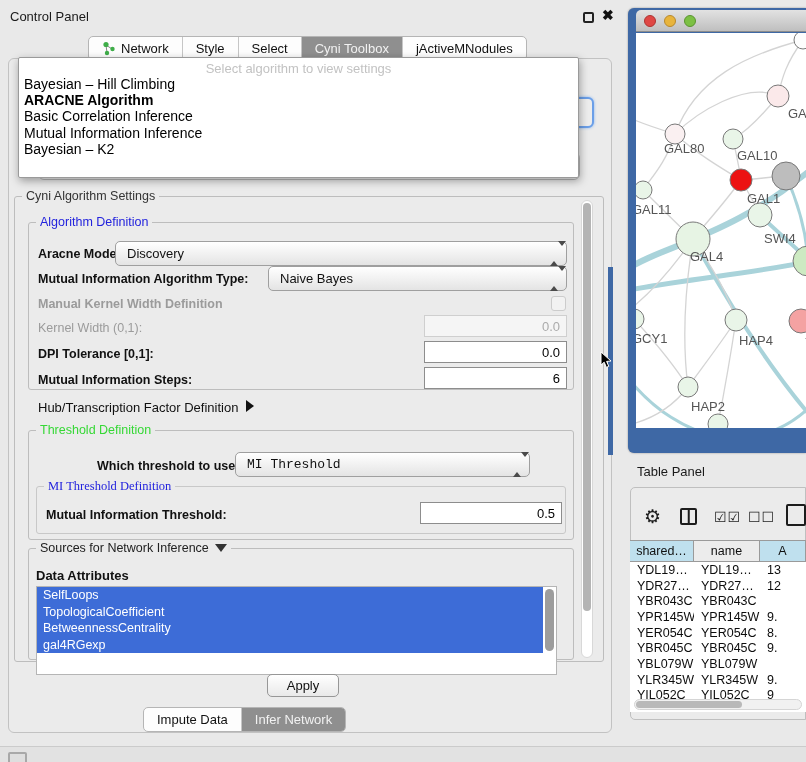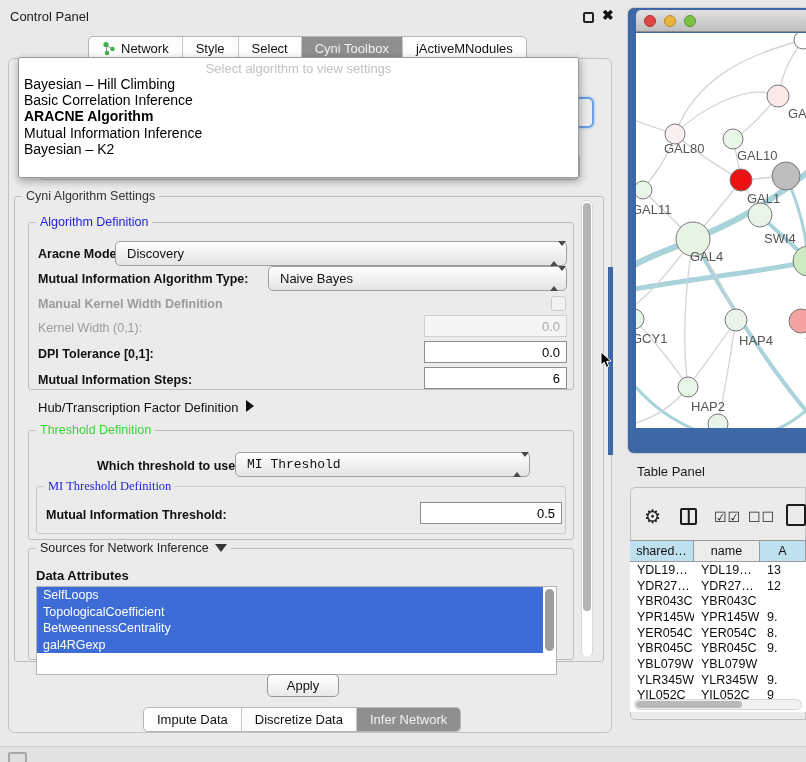--- a/index.html
+++ b/index.html
@@ -175,22 +175,22 @@
 
   <div class="abs" id="focus-combo"></div>
   <div class="abs" id="ghost-combo">
     <span>gal-filtered sif default node</span>
   </div>
 
   <div class="abs" id="dropdown">
     <div id="dd-placeholder">Select algorithm to view settings</div>
     <div id="dd-items">
         <div class="dd-item">Bayesian – Hill Climbing</div>
+        <div class="dd-item bold">ARACNE Algorithm</div>
         <div class="dd-item">Basic Correlation Inference</div>
-        <div class="dd-item bold">ARACNE Algorithm</div>
         <div class="dd-item">Mutual Information Inference</div>
         <div class="dd-item">Bayesian – K2</div>
       </div>
   </div>
 
   <div class="abs grp" style="left:14px; top:196px; width:590px; height:466px;">
     <div class="legend" style="color:#333;">Cyni Algorithm Settings</div>
   </div>
 
   <div class="abs vtrack" style="left:581px; top:200px; width:12px; height:458px;">
@@ -259,21 +259,20 @@
         <div class="src-item">gal4RGexp</div>
       </div>
     <div id="src-scroll"></div>
   </div>
 
   <div class="abs" id="apply-btn">
     <span>Apply</span>
   </div>
   <div class="abs seg-bar" style="left:143px; top:707px;" id="bottom-tabs">
       <div class="seg">Impute Data</div>
-      <div class="seg">Discretize Data</div>
       <div class="seg sel">Infer Network</div>
     </div>
 
   <div class="abs" id="blue-sliver"></div>
   <div class="abs" id="behind-title"></div>
 
   <div class="abs" id="net-frame"></div>
   <div class="abs" id="net-titlebar">
     <div class="tl" id="tl-red"></div>
     <div class="tl" id="tl-yellow"></div>

